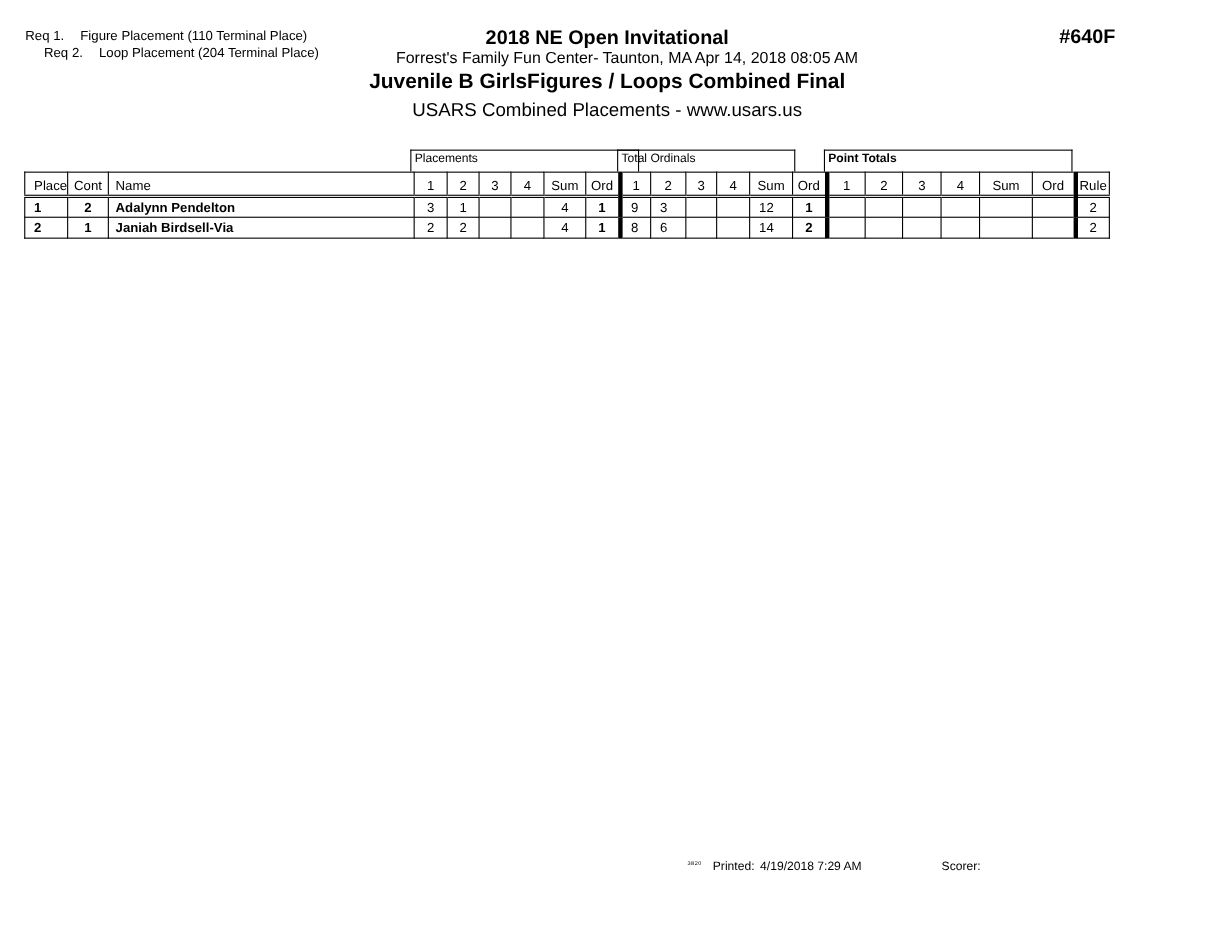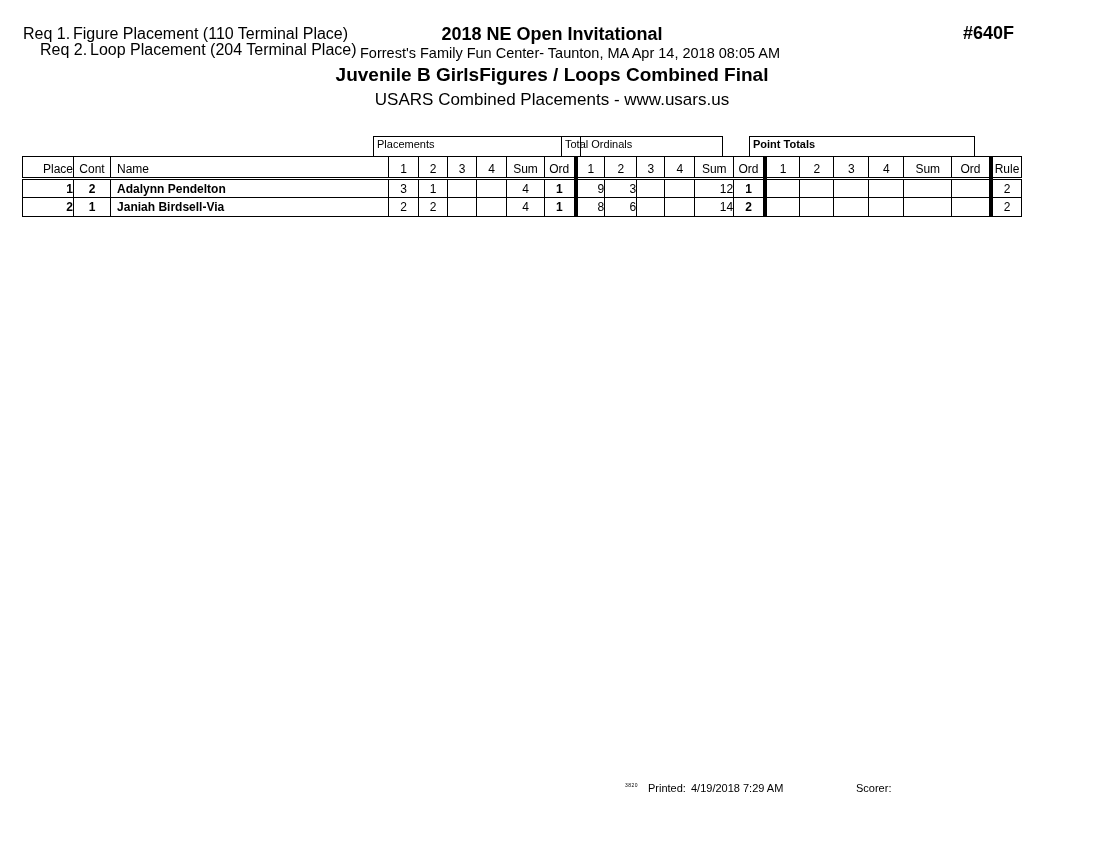--- a/index.html
+++ b/index.html
@@ -1,36 +1,36 @@
 <!DOCTYPE html>
 <html><head>
 <meta charset="utf-8">
 <style>
   html, body { margin:0; padding:0; background:#ffffff; }
   body { width:1100px; height:850px; position:relative; overflow:hidden;
          font-family:"Liberation Sans", sans-serif; color:#000; }
   .abs { position:absolute; white-space:nowrap; }
-  .req { font-size:16px; left:23px; }
+  .req { font-size:12px; left:23px; }
   .req .num { display:inline-block; width:50px; }
   .title { font-size:18px; font-weight:bold; left:0; width:1104px; text-align:center; }
   .subtitle { font-size:14.5px; left:0; width:1084px; text-align:center;margin-left:28px; }
   .event { font-size:19px; font-weight:bold; left:0; width:1104px; text-align:center; }
   .usars { font-size:17px; left:0; width:1104px; text-align:center; }
   .evnum { font-size:18px; font-weight:bold; left:963px; top:23px;text-align:right; }
 
   .grp { position:absolute; top:136px; height:20px; border:1px solid #000; border-bottom:none;
          font-size:11px; box-sizing:border-box; padding:1px 0 0 3px; }
   table.res { position:absolute; left:22px; top:156px; border-collapse:collapse;
               font-size:12px; table-layout:fixed; }
   table.res td { border:1px solid #000; height:19px; padding:0; box-sizing:border-box;
                  text-align:center; overflow:hidden; white-space:nowrap; }
   table.res tr.hdr td { height:22px; padding-top:3px; }
   table.res tr.hdr td { border-bottom:3px double #000; }
   table.res td.name { text-align:left; padding-left:6px; }
-  table.res td.left { text-align:right; padding-left:20px; }
+  table.res td.left { text-align:left; padding-left:8px; }
   table.res tr.row td.bold { font-weight:bold; }
   table.res td.thick { border-left:4px solid #000; }
   table.res td.ord { font-weight:bold; }
   .footer { font-size:11px; top:782px; }
   .tiny { font-size:5px; left:625px; top:782px; letter-spacing:0.5px; }
 </style>
 </head>
 <body>
 
 <div class="abs req" style="top:25px;">

